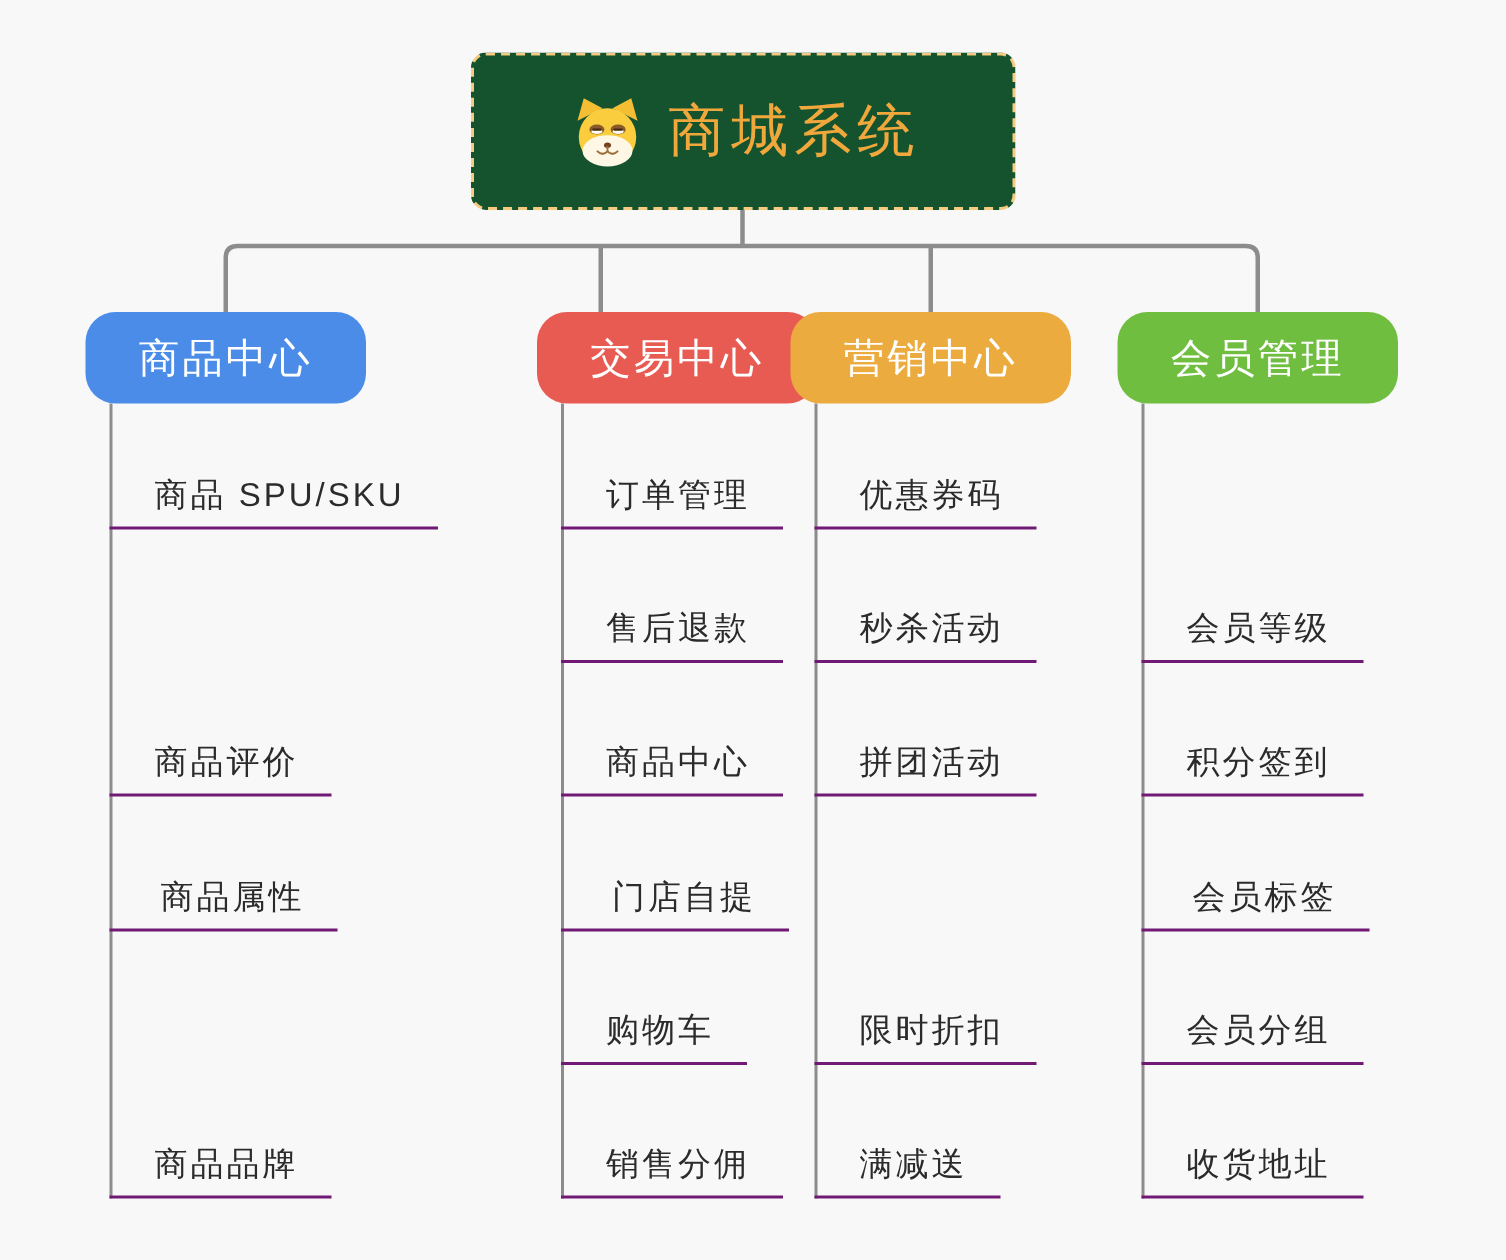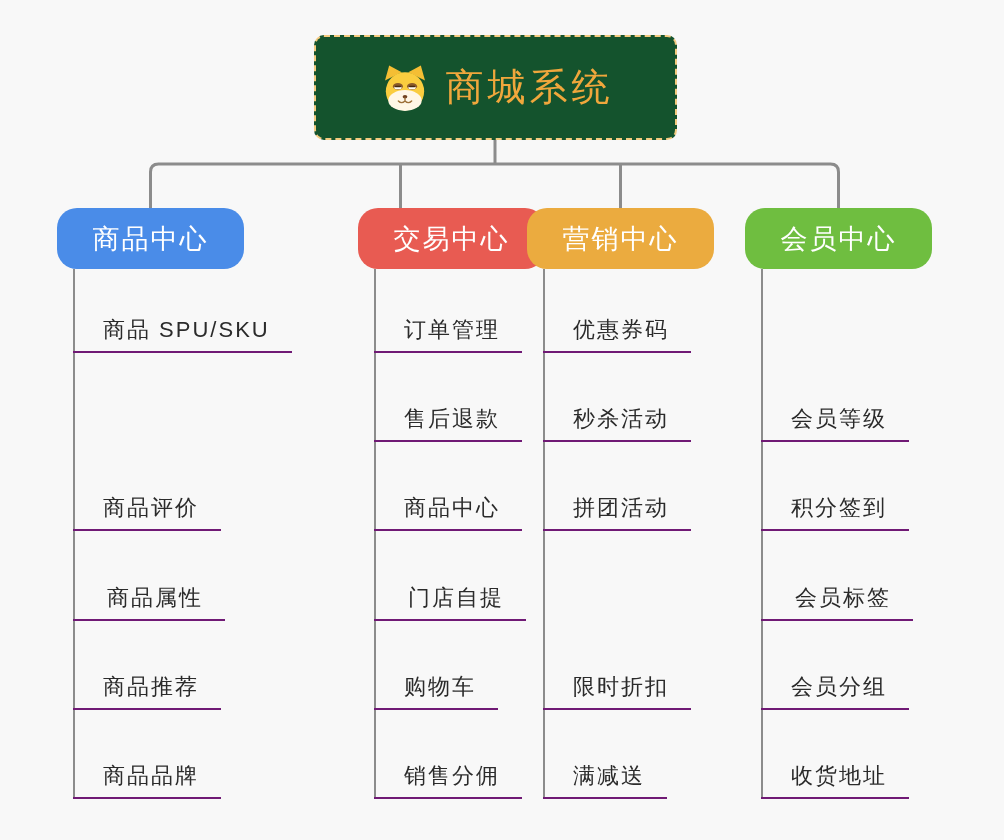--- a/index.html
+++ b/index.html
@@ -75,21 +75,20 @@
   </div>
 
   <div class="column col-1">
     <div class="branch-node" style="background-color: rgb(74, 140, 232);">
       <span class="branch-label">商品中心</span>
     </div>
     <div class="spine" style="background-color: rgb(140, 140, 140);"></div>
     <div class="leaf leaf-r0">商品 SPU/SKU</div>
     <div class="leaf leaf-r2">商品评价</div>
     <div class="leaf leaf-r3">商品属性</div>
-    <div class="leaf leaf-r4">商品推荐</div>
     <div class="leaf leaf-r5">商品品牌</div>
   </div>
 
   <div class="column col-2">
     <div class="branch-node" style="background-color: rgb(232, 91, 82);">
       <span class="branch-label">交易中心</span>
     </div>
     <div class="spine" style="background-color: rgb(140, 140, 140);"></div>
     <div class="leaf leaf-r0">订单管理</div>
     <div class="leaf leaf-r1">售后退款</div>
@@ -106,21 +105,21 @@
     <div class="spine" style="background-color: rgb(140, 140, 140);"></div>
     <div class="leaf leaf-r0">优惠券码</div>
     <div class="leaf leaf-r1">秒杀活动</div>
     <div class="leaf leaf-r2">拼团活动</div>
     <div class="leaf leaf-r4">限时折扣</div>
     <div class="leaf leaf-r5">满减送</div>
   </div>
 
   <div class="column col-4">
     <div class="branch-node" style="background-color: rgb(111, 190, 64);">
-      <span class="branch-label">会员中心</span>
+      <span class="branch-label">会员管理</span>
     </div>
     <div class="spine" style="background-color: rgb(140, 140, 140);"></div>
     <div class="leaf leaf-r1">会员等级</div>
     <div class="leaf leaf-r2">积分签到</div>
     <div class="leaf leaf-r3">会员标签</div>
     <div class="leaf leaf-r4">会员分组</div>
     <div class="leaf leaf-r5">收货地址</div>
   </div>
 
 </div>

